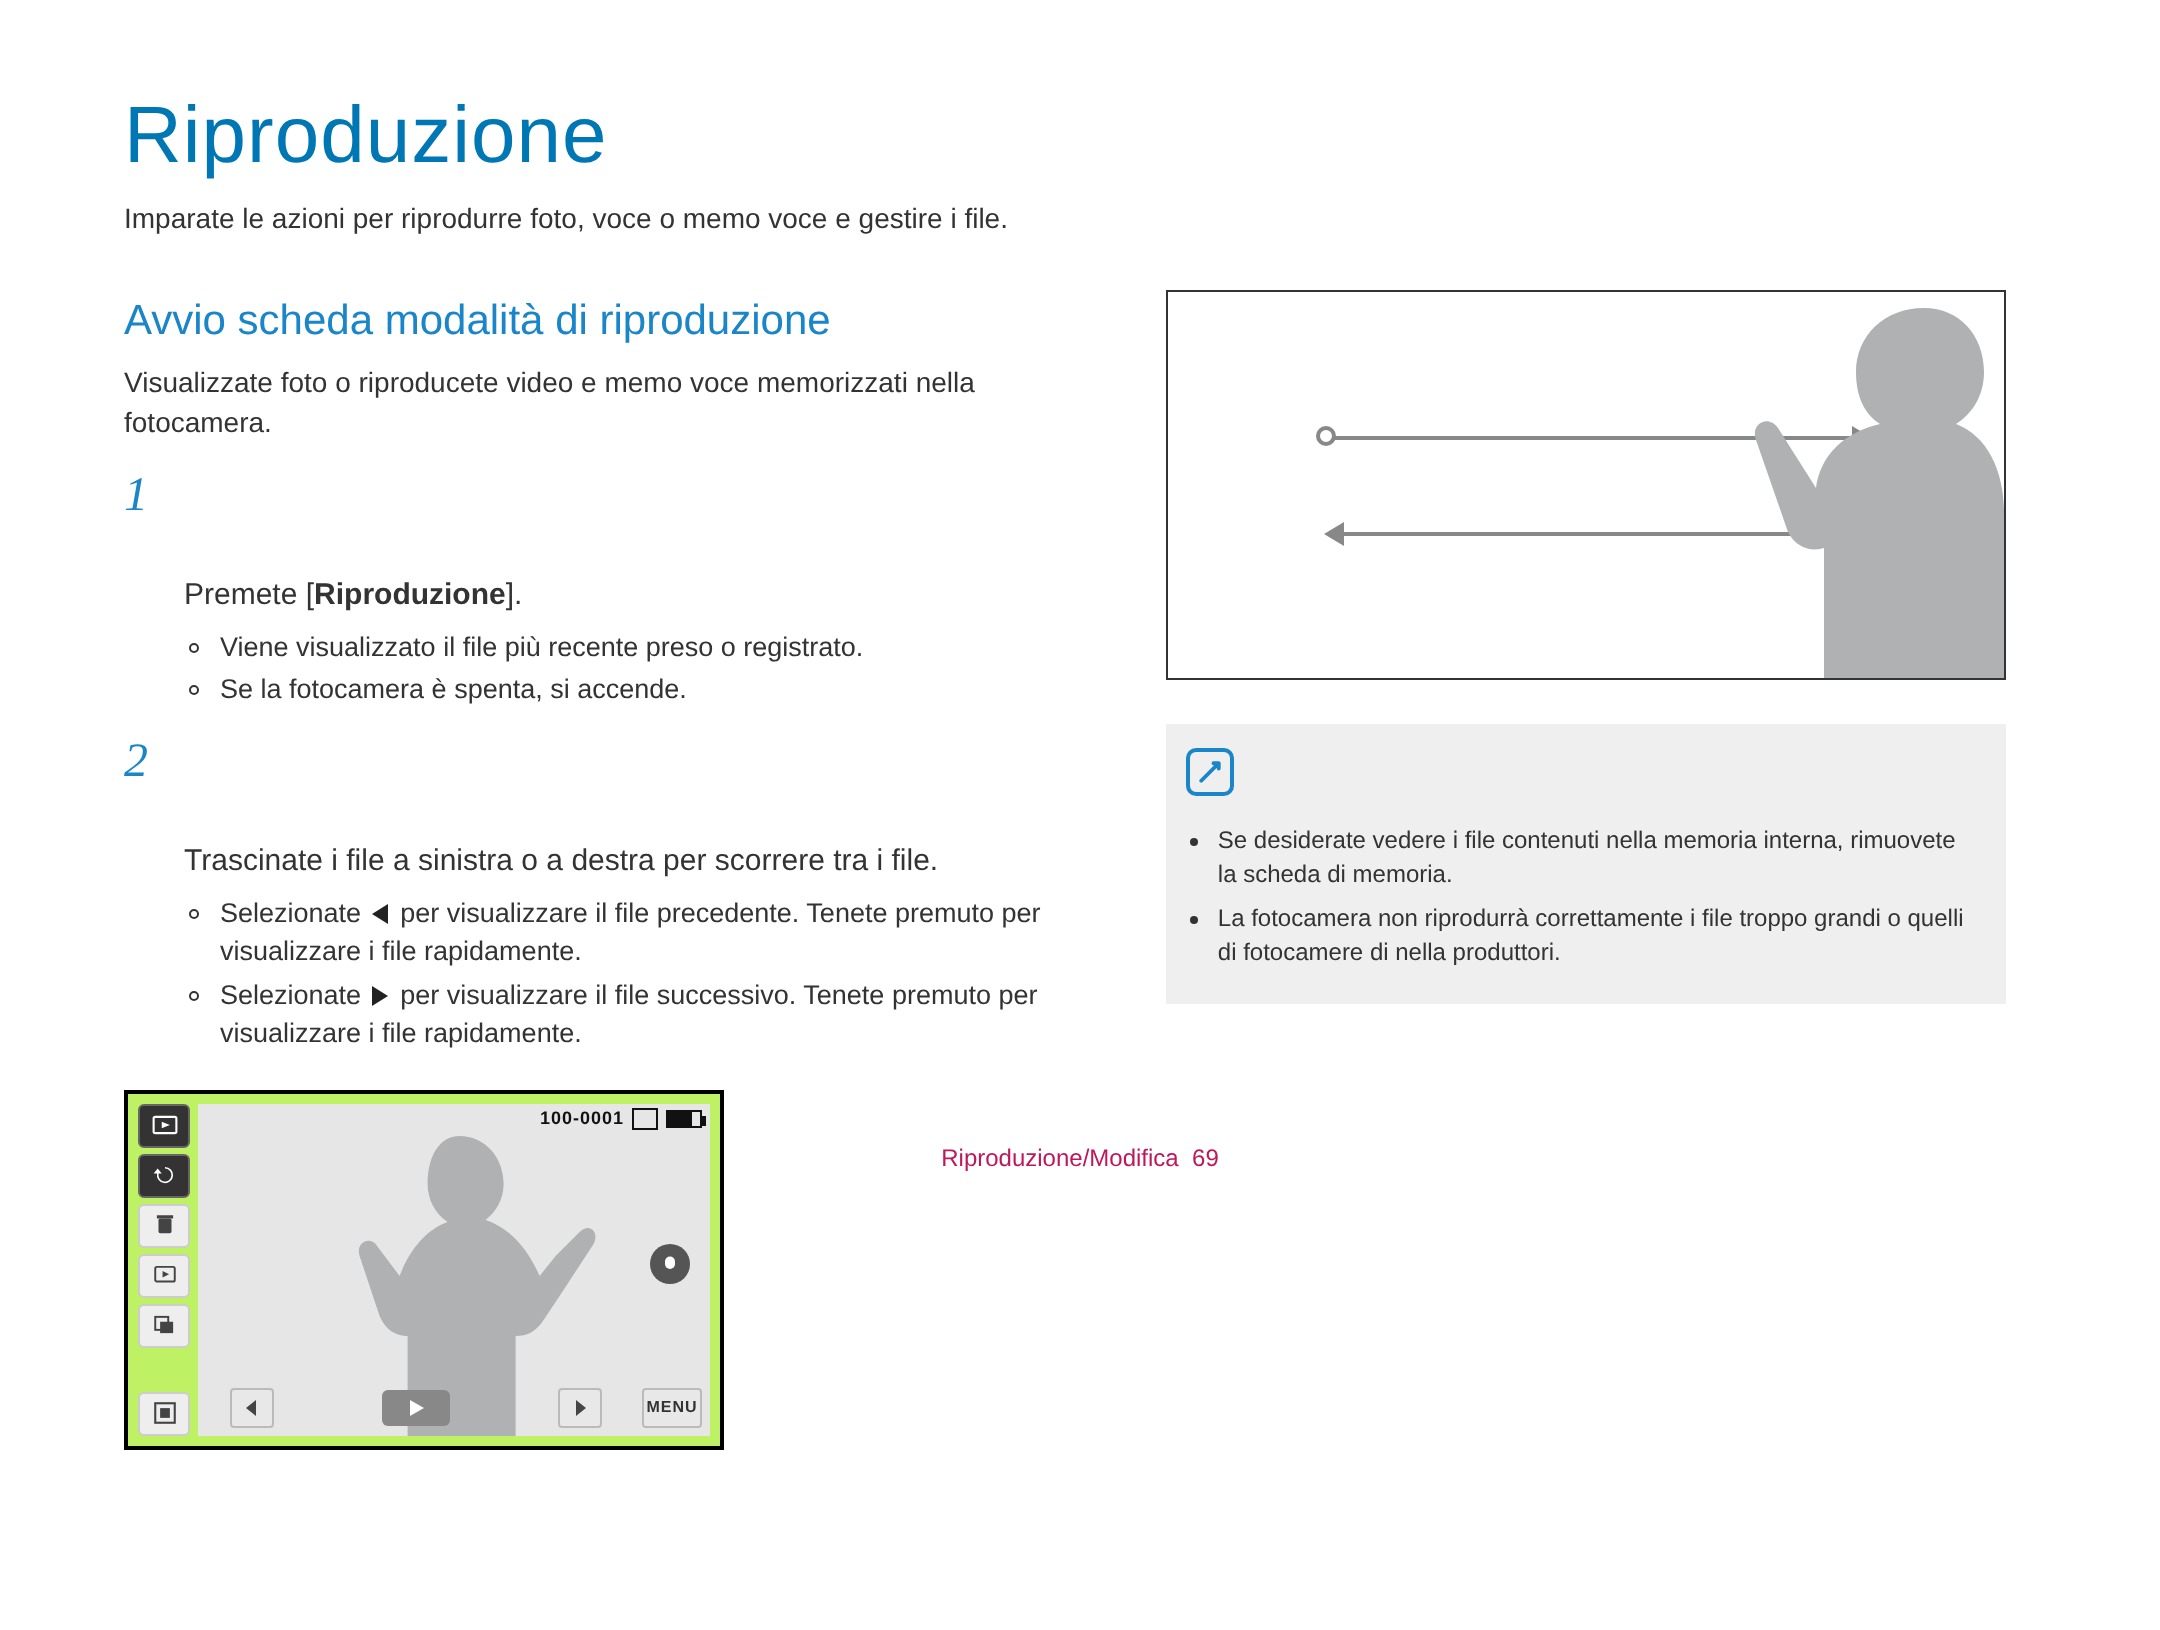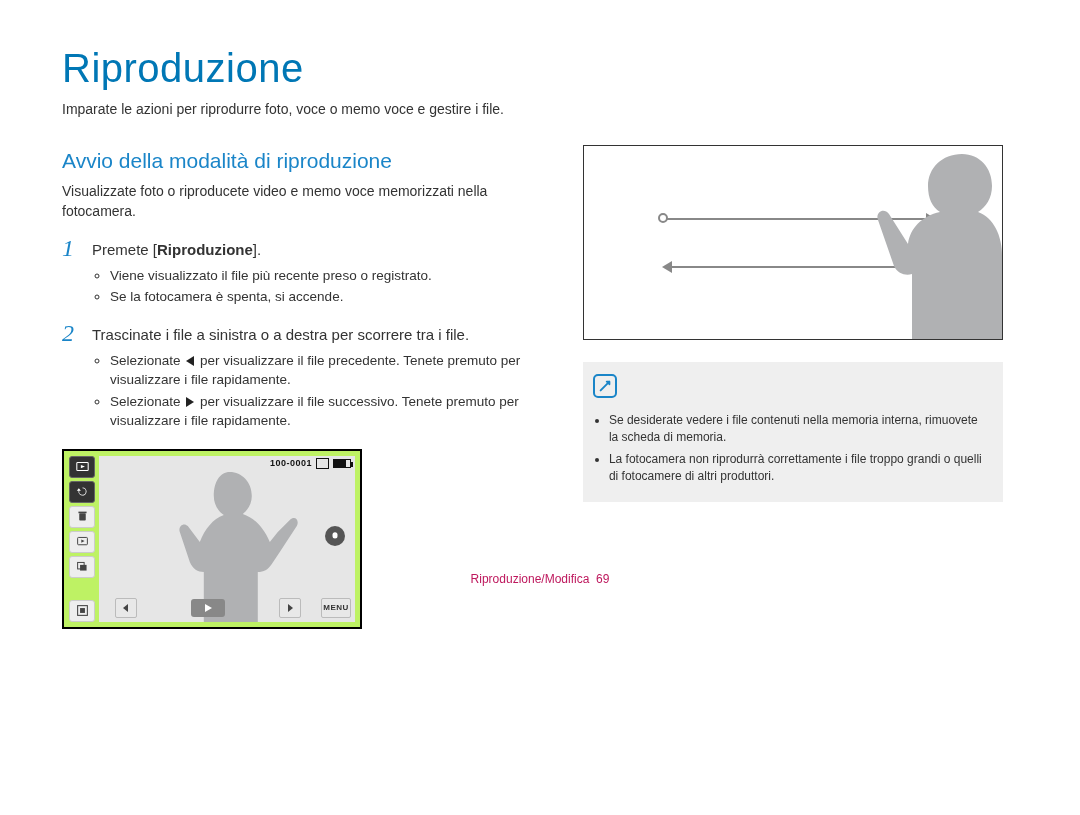--- a/index.html
+++ b/index.html
@@ -71,20 +71,21 @@
     font-size: 24px;
     font-style: italic;
     line-height: 1;
     min-width: 18px;
     font-family: Georgia, "Times New Roman", serif;
   }
   .step-body {
     font-size: 15px;
     line-height: 1.4;
     padding-top: 3px;
+    margin-top: 48px;
   }
   .step-body .bold { font-weight: bold; }
   .sub-bullets {
     margin: 6px 0 4px 0;
     padding-left: 18px;
     font-size: 13.5px;
     color: var(--text);
     line-height: 1.45;
   }
   .sub-bullets li { margin-bottom: 2px; }
@@ -287,21 +288,21 @@
 
 <div class="page">
 
   <h1 class="title">Riproduzione</h1>
   <p class="subtitle">Imparate le azioni per riprodurre foto, voce o memo voce e gestire i file.</p>
 
   <div class="columns">
 
     <div class="col col-left">
 
-      <h2 class="section-heading">Avvio della modalità di riproduzione</h2>
+      <h2 class="section-heading">Avvio scheda modalità di riproduzione</h2>
       <p class="section-intro">Visualizzate foto o riproducete video e memo voce memorizzati nella fotocamera.</p>
 
       <ol class="steps">
 
         <li class="step">
           <div class="step-num">1</div>
           <div class="step-body">
             <span>Premete [</span><span class="bold">Riproduzione</span><span>].</span>
             <ul class="sub-bullets">
               <li>Viene visualizzato il file più recente preso o registrato.</li>
@@ -426,21 +427,21 @@
       </div>
 
       <div class="note-box">
         <div class="note-icon">
           <svg viewBox="0 0 16 16">
               <path d="M3 13 L13 3 M10 3 L13 3 L13 6"></path>
             </svg>
         </div>
         <ul class="note-list">
           <li>Se desiderate vedere i file contenuti nella memoria interna, rimuovete la scheda di memoria.</li>
-          <li>La fotocamera non riprodurrà correttamente i file troppo grandi o quelli di fotocamere di altri produttori.</li>
+          <li>La fotocamera non riprodurrà correttamente i file troppo grandi o quelli di fotocamere di nella produttori.</li>
         </ul>
       </div>
 
     </div>
 
   </div>
 
   <div class="footer">
     <span>Riproduzione/Modifica</span>
     &nbsp;<span>69</span>

